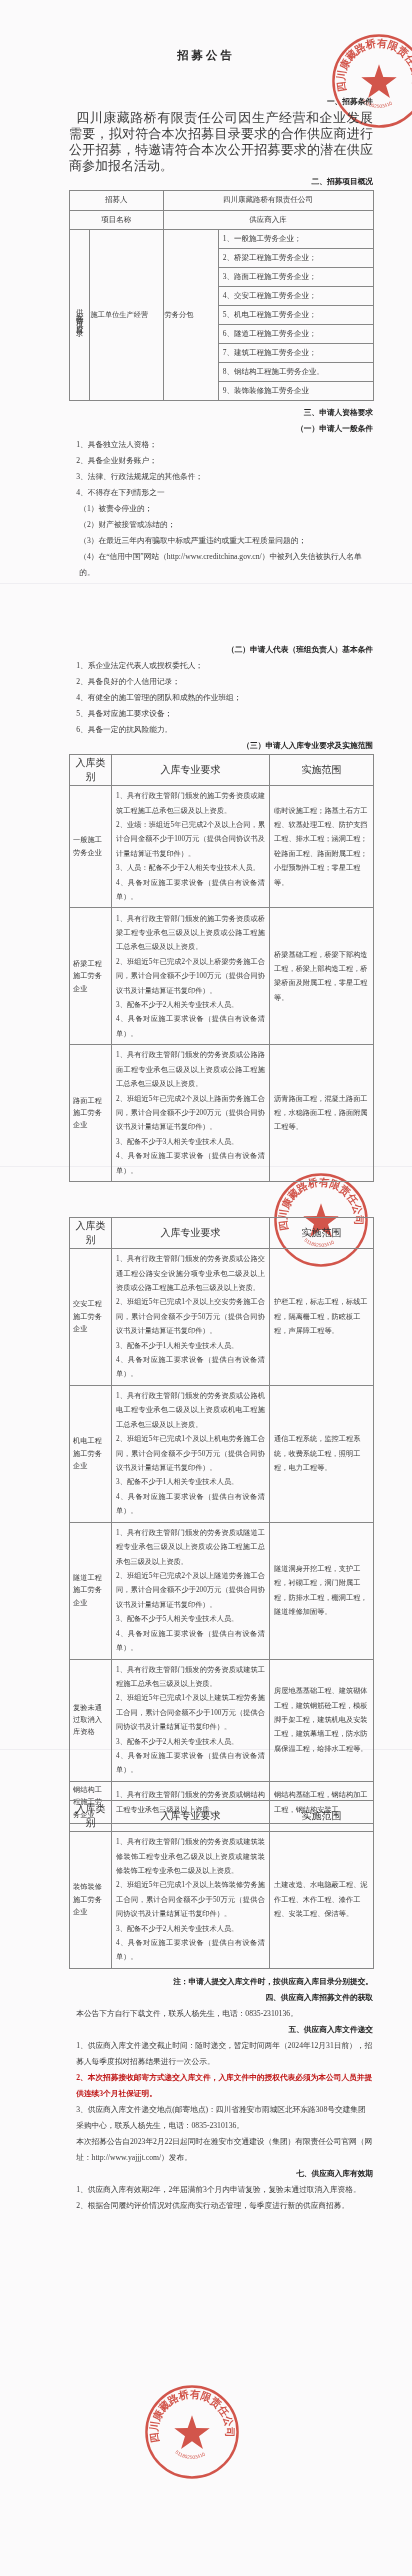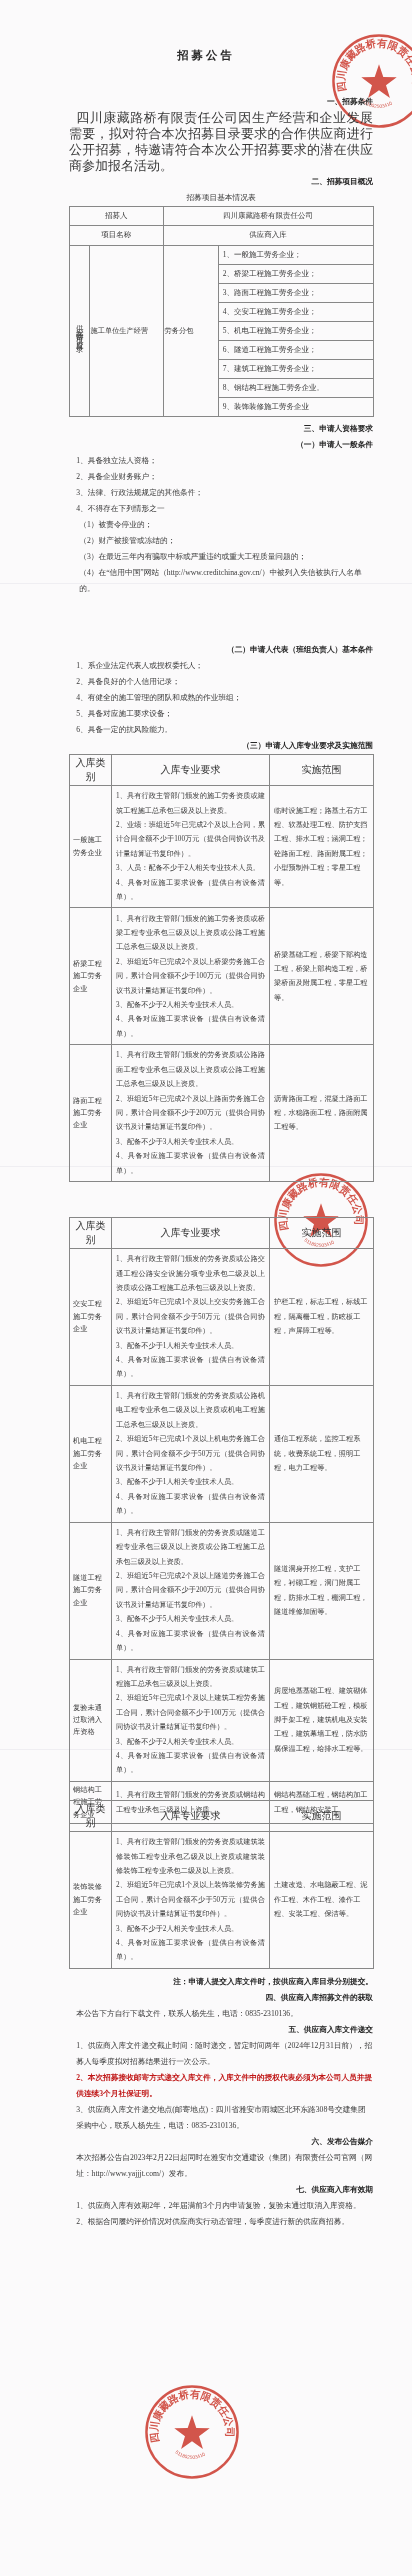--- a/index.html
+++ b/index.html
@@ -76,21 +76,20 @@
       <circle cx="100" cy="100" r="93" fill="none" stroke="#cf392c" stroke-width="5"></circle>
       <path d="M100,66 L108.8,91.9 L136.1,92.3 L114.3,108.6 L122.3,134.7 L100,119 L77.7,134.7 L85.7,108.6 L63.9,92.3 L91.2,91.9 Z" fill="#cf392c"></path>
       <text font-size="21" font-family="sans-serif" font-weight="bold" fill="#cf392c"><textPath href="#sa2" startOffset="22">四川康藏路桥有限责任公司</textPath></text>
       <text font-size="10" font-family="sans-serif" fill="#cf392c"><textPath href="#sb2" startOffset="20">511802503410</textPath></text>
     </svg></div>
 
 <div class="pg" style="top:94px">
   <div class="h line ind">一、招募条件</div>
   <div class="para">四川康藏路桥有限责任公司因生产经营和企业发展需要，拟对符合本次招募目录要求的合作供应商进行公开招募，特邀请符合本次公开招募要求的潜在供应商参加报名活动。</div>
   <div class="h line ind">二、招募项目概况</div>
-  <div class="caption">招募项目基本情况表</div>
 
   <table class="basic">
     <colgroup>
         <col style="width:19.6px">
         <col style="width:74px">
         <col style="width:55px">
         <col style="width:155px">
       </colgroup>
     <tbody>
         <tr>
@@ -291,19 +290,18 @@
   </tbody>
     </table>
 
   <div class="h line ind note-mt">注：申请人提交入库文件时，按供应商入库目录分别提交。</div>
   <div class="h line ind">四、供应商入库招募文件的获取</div>
   <div class="line ind">本公告下方自行下载文件，联系人杨先生，电话：0835-2310136。</div>
   <div class="h line ind">五、供应商入库文件递交</div>
   <div class="line ind">1、供应商入库文件递交截止时间：随时递交，暂定时间两年（2024年12月31日前），招募人每季度拟对招募结果进行一次公示。</div>
   <div class="line ind red">2、本次招募接收邮寄方式递交入库文件，入库文件中的授权代表必须为本公司人员并提供连续3个月社保证明。</div>
   <div class="line ind">3、供应商入库文件递交地点(邮寄地点)：四川省雅安市雨城区北环东路308号交建集团采购中心，联系人杨先生，电话：0835-2310136。</div>
-  <div class="h line ind">六、发布公告媒介</div>
   <div class="line ind">本次招募公告自2023年2月22日起同时在雅安市交通建设（集团）有限责任公司官网（网址：http://www.yajjjt.com/）发布。</div>
   <div class="h line ind">七、供应商入库有效期</div>
   <div class="line ind">1、供应商入库有效期2年，2年届满前3个月内申请复验，复验未通过取消入库资格。</div>
   <div class="line ind">2、根据合同履约评价情况对供应商实行动态管理，每季度进行新的供应商招募。</div>
 </div>
 
 
 </body></html>

